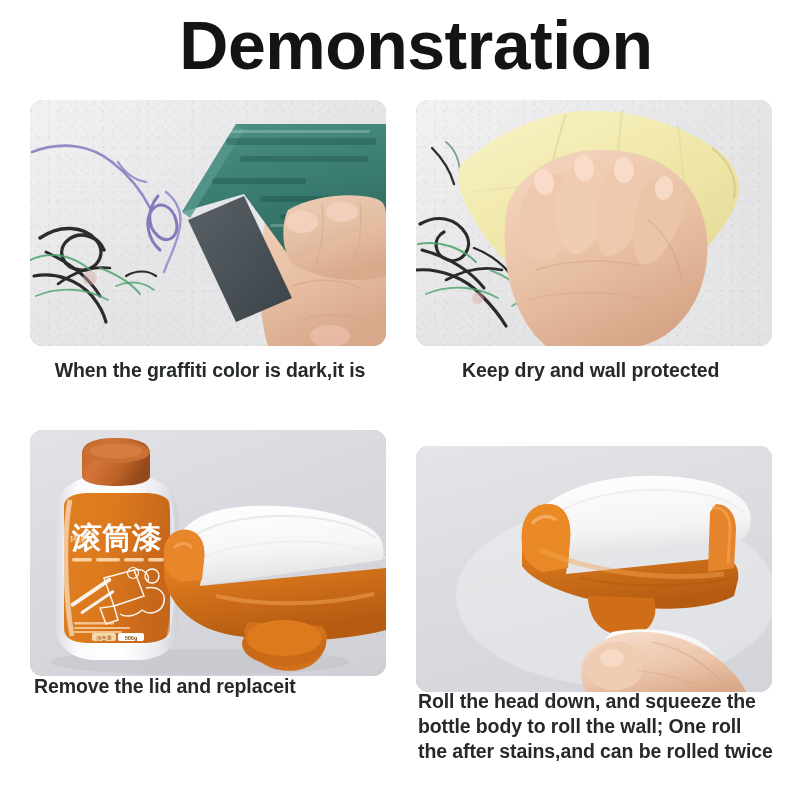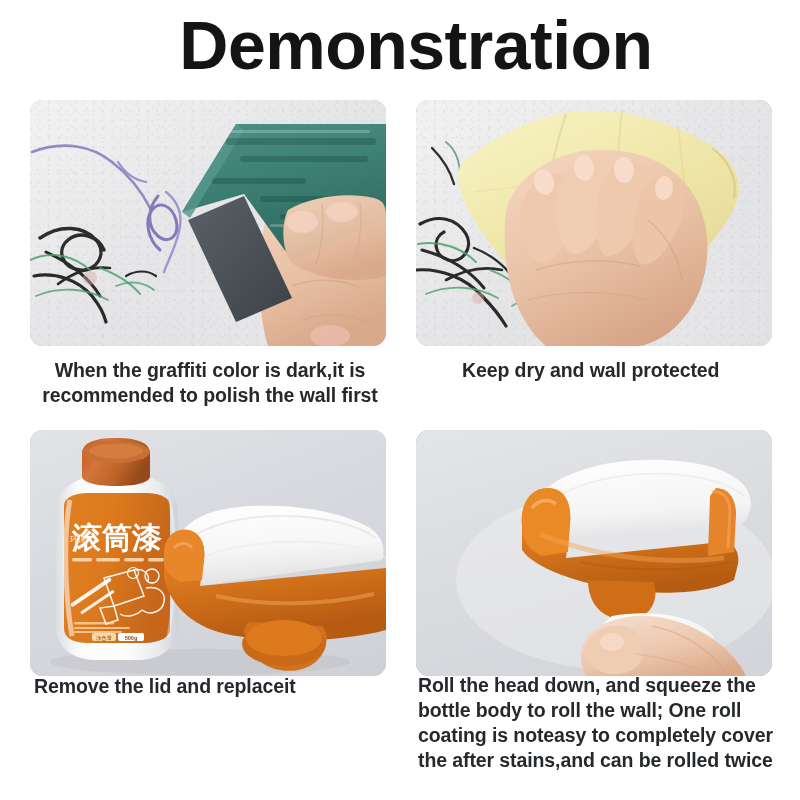--- a/index.html
+++ b/index.html
@@ -30,21 +30,21 @@
     line-height: 1.1;
   }
 
   
   .step {
     position: absolute;
   }
   .step-a { left: 30px;  top: 100px; width: 292px; }
   .step-b { left: 416px; top: 100px; width: 356px; }
   .step-c { left: 30px;  top: 430px; width: 356px; }
-  .step-d { left: 416px; top: 430px; width: 356px; }
+  .step-d { left: 416px; top: 446px; width: 356px; }
 
   .photo {
     position: relative;
     width: 356px;
     height: 246px;
     border-radius: 13px;
     overflow: hidden;
     background: #a3a3a3;
   }
 
@@ -183,21 +183,20 @@
         <ellipse cx="272" cy="122" rx="16" ry="11" fill="#f6d3c2" opacity=".8"></ellipse>
         <ellipse cx="312" cy="112" rx="16" ry="10" fill="#f6d3c2" opacity=".75"></ellipse>
         <path d="M292 104 C 294 124 292 146 286 164" stroke="#d2a086" stroke-width="1.3" fill="none" opacity=".5"></path>
         <path d="M330 102 C 332 122 330 144 324 160" stroke="#d2a086" stroke-width="1.3" fill="none" opacity=".45"></path>
       </g>
     </svg>
   </div>
 
   <div class="caption cap-a">
     <div>When the graffiti color is dark,it is</div>
-    <div>recommended to polish the wall first</div>
   </div>
 </div>
 
 <div class="step step-b">
 
   <div class="photo">
     <div class="wall-plain"></div>
     <div class="wall-texture"></div>
 
     <svg class="layer" viewBox="0 0 356 246" preserveAspectRatio="none">
@@ -465,16 +464,15 @@
         <ellipse cx="196" cy="212" rx="12" ry="9" fill="#f7ddca" opacity=".8"></ellipse>
         <path d="M236 196 C 266 202 296 220 312 246" stroke="#d5a386" stroke-width="1.6" fill="none" opacity=".5"></path>
         <path d="M220 224 C 252 228 282 238 300 246" stroke="#d5a386" stroke-width="1.5" fill="none" opacity=".4"></path>
       </g>
     </svg>
   </div>
 
   <div class="caption cap-d">
     <div>Roll the head down, and squeeze the</div>
     <div>bottle body to roll the wall; One roll</div>
-    <div>coating is noteasy to completely cover</div>
     <div>the after stains,and can be rolled twice</div>
   </div>
 </div>
 
 </body></html>

